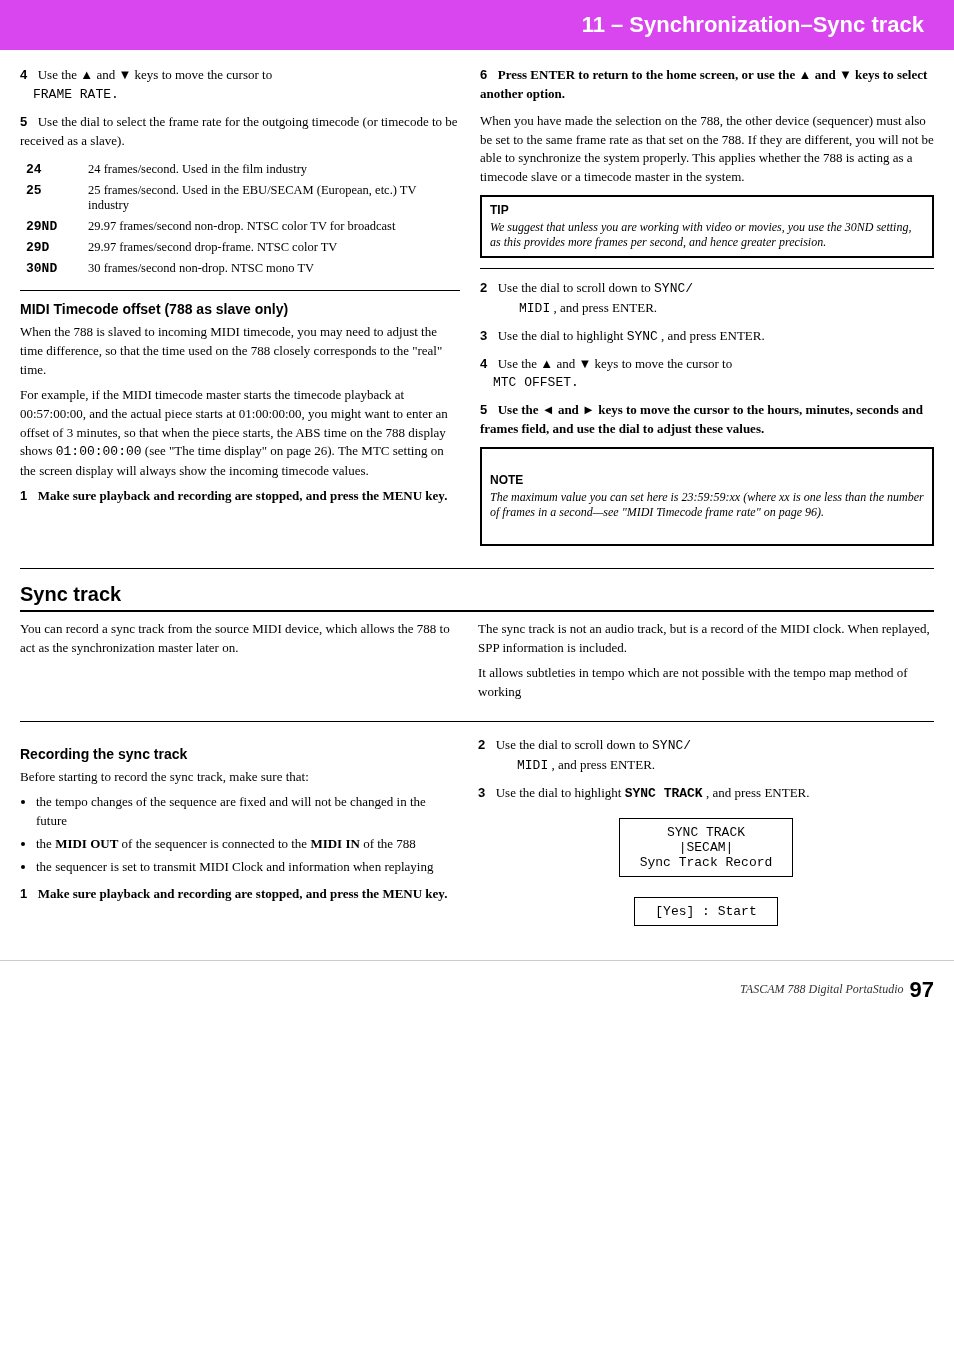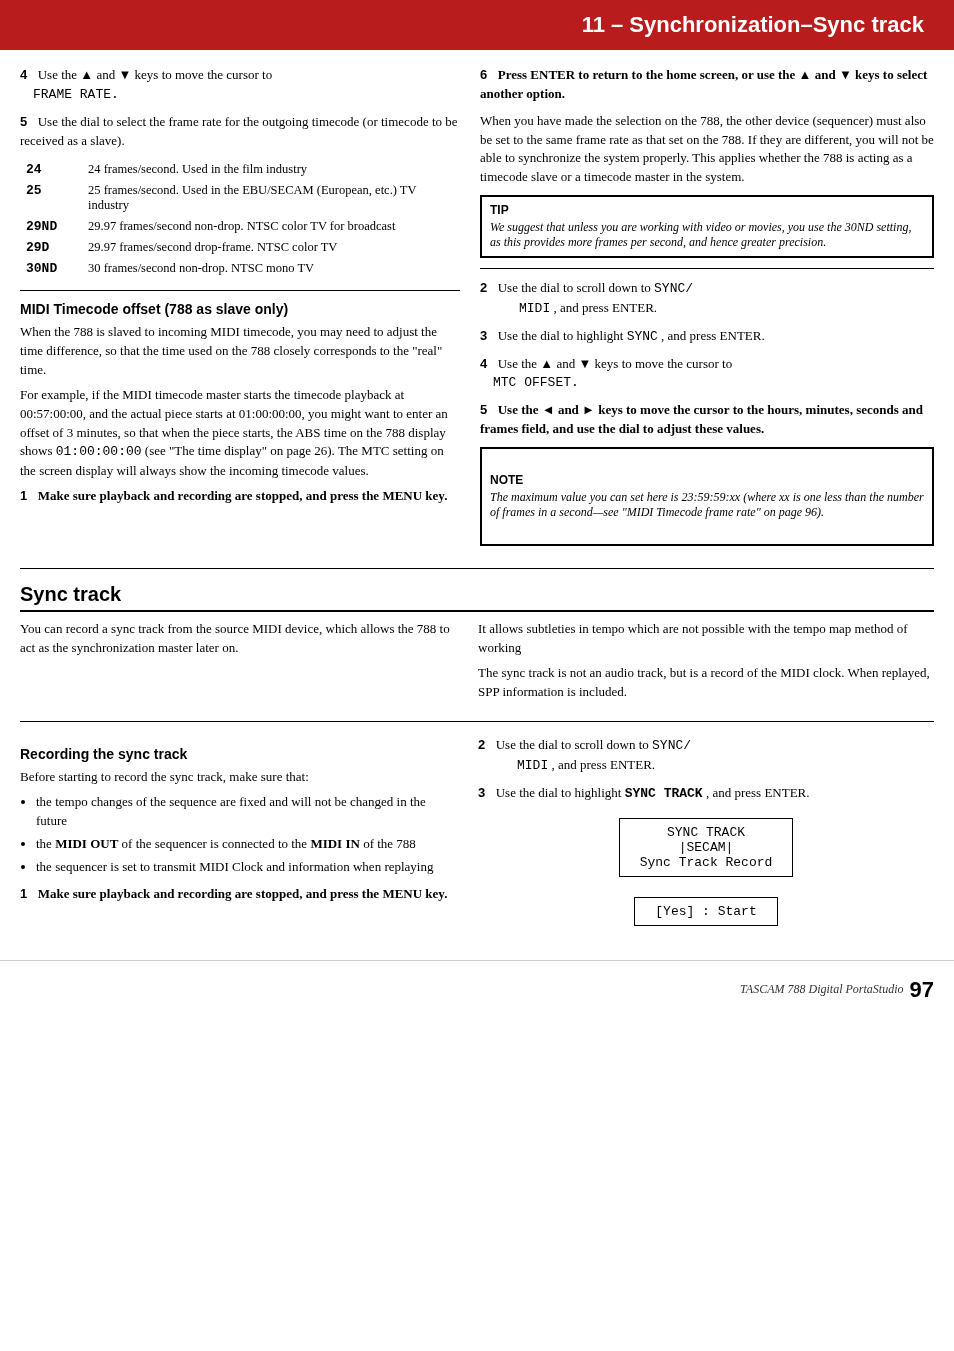--- a/index.html
+++ b/index.html
@@ -12,21 +12,21 @@
       min-height: 1351px;
       position: relative;
     }
     .page {
       width: 954px;
       min-height: 1351px;
       padding: 0;
       position: relative;
     }
     .page-header {
-      background: #b91c1c;
+      background: #d946ef;
       color: #fff;
       text-align: right;
       padding: 12px 30px 12px 20px;
       font-size: 22px;
       font-weight: bold;
       font-family: Arial, sans-serif;
       margin-bottom: 0;
     }
     .content-area {
       display: flex;
@@ -304,22 +304,22 @@
   <div style="padding: 0 20px; margin-top: 10px;">
     <hr class="section-divider">
     <div class="section-title">Sync track</div>
   </div>
 
   <div class="two-col-section">
     <div class="left-col">
       <p class="body-text">You can record a sync track from the source MIDI device, which allows the 788 to act as the synchronization master later on.</p>
     </div>
     <div class="right-col">
+      <p class="body-text">The sync track is not an audio track, but is a record of the MIDI clock. When replayed, SPP information is included.</p>
       <p class="body-text">It allows subtleties in tempo which are not possible with the tempo map method of working</p>
-      <p class="body-text">The sync track is not an audio track, but is a record of the MIDI clock. When replayed, SPP information is included.</p>
     </div>
   </div>
 
   <div style="padding: 0 20px; margin-top: 4px;">
     <hr class="section-divider">
   </div>
 
   <div class="two-col-section">
     <div class="left-col">
       <div class="sub-section-title">Recording the sync track</div>

